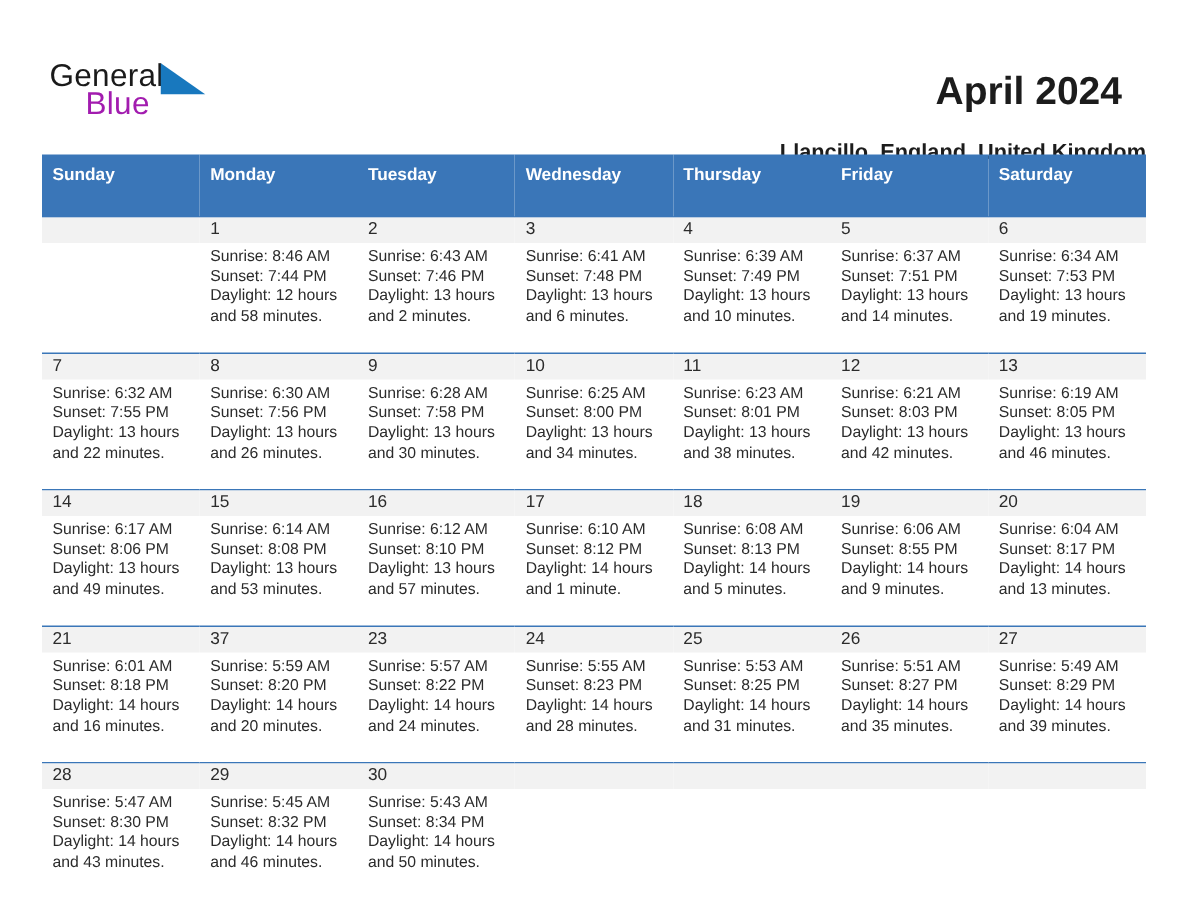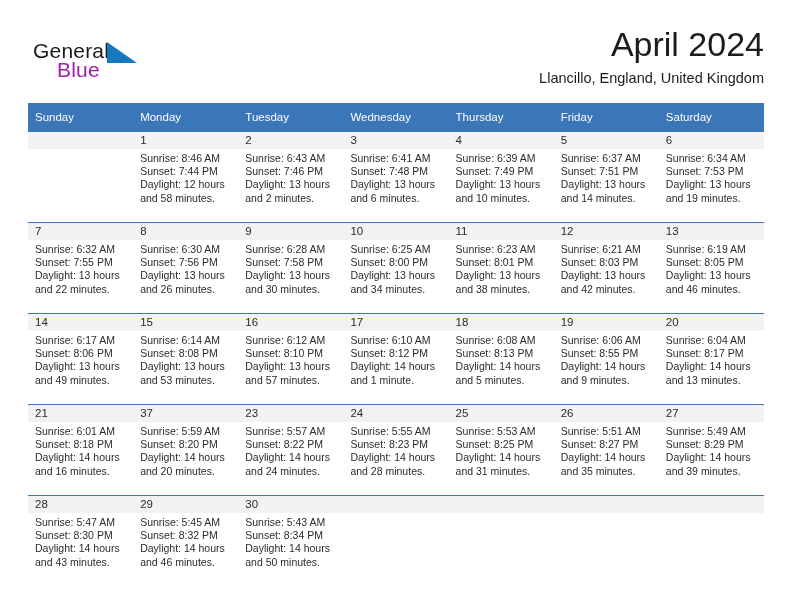--- a/index.html
+++ b/index.html
@@ -65,52 +65,52 @@
   }
   .brand-flag svg { display: block; }
 
   .title-block {
     position: absolute;
     right: 0;
     top: 0;
     text-align: right;
   }
   .cal-title {
-    font-size: 34px;
+    font-size: 26px;
     color: #1c1c1c;
     line-height: 32px;
     white-space: nowrap;
-    font-weight: normal;
-    margin: 0;
+    font-weight: bold;
+    margin: 16px;
   }
   .cal-subtitle {
     font-size: 14.5px;
     color: #1c1c1c;
     line-height: 20px;
     white-space: nowrap;
     margin: 8px 0 0 0;
-    font-weight: normal;
+    font-weight: bold;
   }
 
   
   .calendar {
     position: absolute;
     left: 28px;
     top: 103px;
     width: 736px;
     border-collapse: collapse;
     table-layout: fixed;
   }
   .calendar th {
     background: #3a76b8;
     color: #ffffff;
-    font-weight: normal;
+    font-weight: bold;
     font-size: 11.5px;
     text-align: left;
-    padding: 5px 0 5px 7px;
+    padding: 5px 0 18px 7px;
     height: 18px;
     border: none;
     line-height: 14px;
   }
   .calendar td {
     vertical-align: top;
     padding: 0;
     border: none;
     border-top: 1px solid #3a76b8;
     background: #ffffff;

